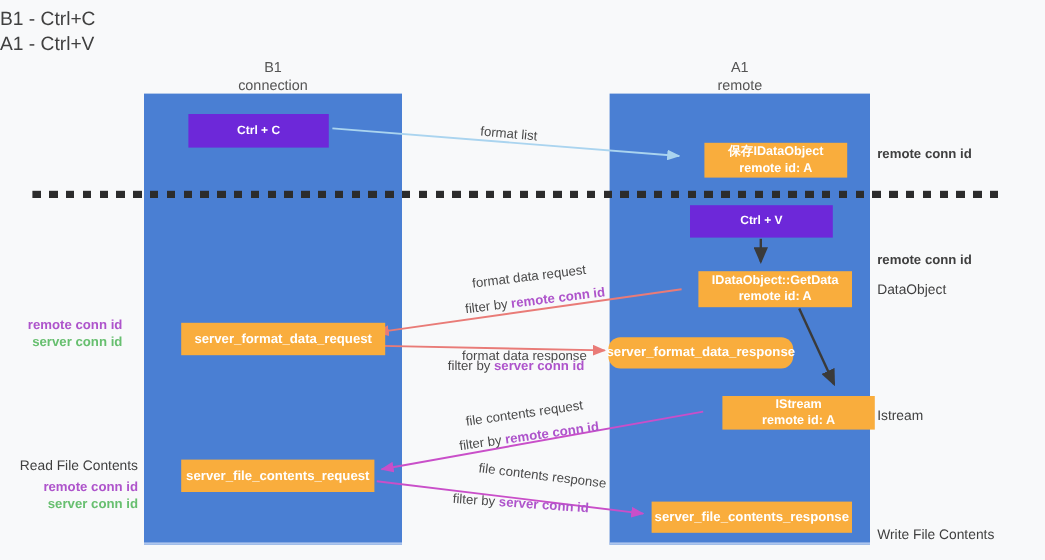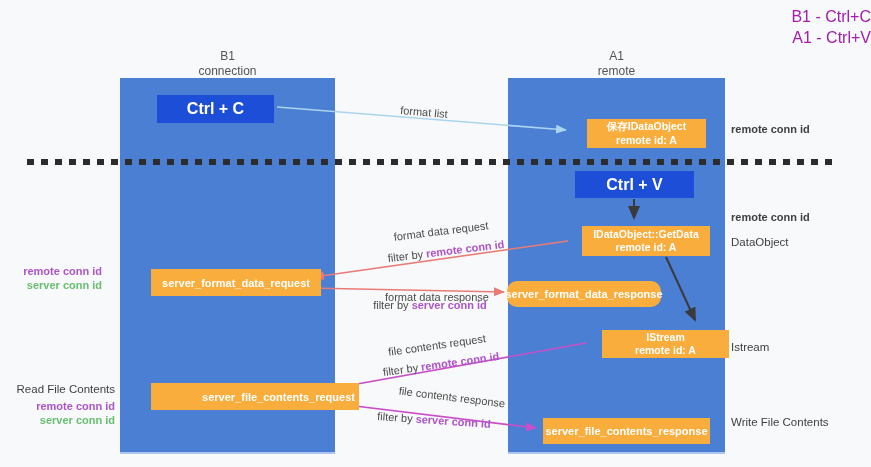--- a/index.html
+++ b/index.html
@@ -3,21 +3,21 @@
 <meta charset="utf-8">
 <style>
   html,body { margin:0; padding:0; }
   .canvas {
     position:relative; width:871px; height:467px;
     background:#f8f9fa; overflow:hidden;
     font-family:"Liberation Sans", sans-serif;
   }
   .title {
     position:absolute; top:7px; left:0; width:100%;
-    text-align:right; font-size:16px; color:#a21caf; line-height:1.3;
+    text-align:left; font-size:16px; color:#404040; line-height:1.3;
   }
   .col-header { position:absolute; top:49px; text-align:center; font-size:12px; color:#545454; line-height:1.25; }
   .hdr-b1 { left:120px; width:215px; }
   .hdr-a1 { left:508px; width:217px; }
 
   .col { position:absolute; top:78px; height:374px; background:#4a7fd3; border-bottom:2px solid #aec6ed; }
   .col-b1 { left:120px; width:215px; }
   .col-a1 { left:508px; width:217px; }
 
   .dash {
@@ -26,32 +26,32 @@
     z-index:4;
   }
 
   svg.arrows { position:absolute; left:0; top:0; z-index:2; pointer-events:none; }
 
   .node {
     position:absolute; z-index:3;
     display:flex; align-items:center; justify-content:center;
     text-align:center; color:#ffffff; font-weight:bold; white-space:nowrap;
   }
-  .green  { background:#1d4ed8; font-size:16px; }
+  .green  { background:#6d28d9; font-size:10px; }
   .orange { background:#f9ad3d; font-size:11px; }
   .two-line { flex-direction:column; font-size:10.5px; line-height:1.25;margin-left:12px; }
 
   .n-ctrlc   { left:157px; top:95px;  width:117px; height:28px; }
   .n-saveobj { left:575px; top:119px; width:119px; height:29px; }
   .n-ctrlv   { left:575px; top:171px; width:119px; height:27px; }
   .n-getdata { left:570px; top:226px; width:128px; height:30px; }
   .n-freq    { left:151px; top:269px; width:170px; height:27px; }
   .n-fresp   { left:507px; top:281px; width:154px; height:26px;border-radius:10px; }
   .n-istream { left:590px; top:330px; width:127px; height:28px; }
-  .n-fcreq   { left:151px; top:383px; width:161px; height:27px;padding-left:47px; }
+  .n-fcreq   { left:151px; top:383px; width:161px; height:27px; }
   .n-fcresp  { left:543px; top:418px; width:167px; height:26px; }
 
   .elabel {
     position:absolute; z-index:5; font-size:11px; color:#4a4a4a; white-space:nowrap;
   }
   .purple { color:#ae54cb; font-weight:bold; }
   .greentx { color:#67bf6f; font-weight:bold; }
   .fprefix { margin-right:3px; }
 
   .lab-formatlist { left:424px; top:112px; transform:translate(-50%,-50%) rotate(5deg); }
@@ -63,21 +63,21 @@
   .lab-fcr-f      { left:441px; top:364px; transform:translate(-50%,-50%) rotate(-8deg); }
   .lab-fcresp     { left:452px; top:397px; transform:translate(-50%,-50%) rotate(7deg); }
   .lab-fcresp-f   { left:434px; top:420px; transform:translate(-50%,-50%) rotate(4deg); }
 
   .side { position:absolute; z-index:5; white-space:nowrap; font-size:11.5px; color:#3f3f3f; }
   .side-bold { font-size:11px; font-weight:bold; line-height:1.25; }
   .r-ids-top   { left:731px; top:123px; }
   .r-ids-mid   { left:731px; top:211px; }
   .r-dataobj   { left:731px; top:236px; }
   .r-istream   { left:731px; top:341px; }
-  .r-writefile { left:731px; top:416px;text-align:center; }
+  .r-writefile { left:731px; top:440px;text-align:center; }
   .l-ids-1     { right:769px; top:265px; text-align:right; }
   .l-readfile  { right:756px; top:383px; text-align:right; }
   .l-ids-2     { right:756px; top:400px; text-align:right; }
 </style>
 </head>
 <body>
 
 <div class="canvas">
 
   <div class="title">

